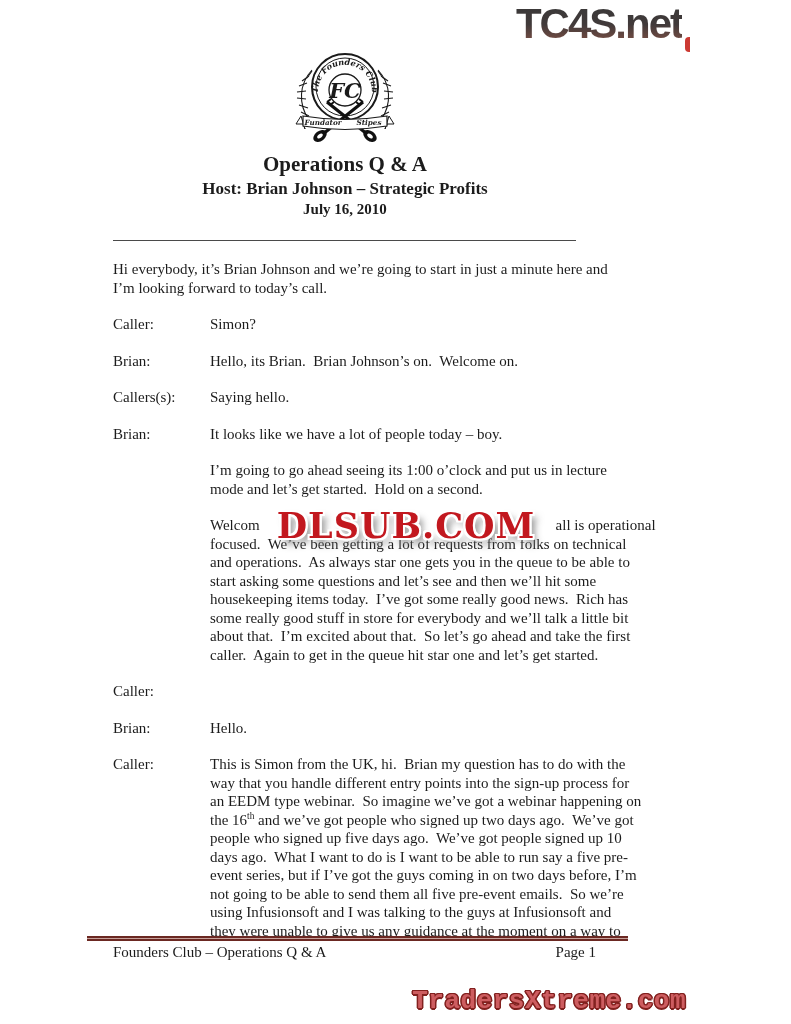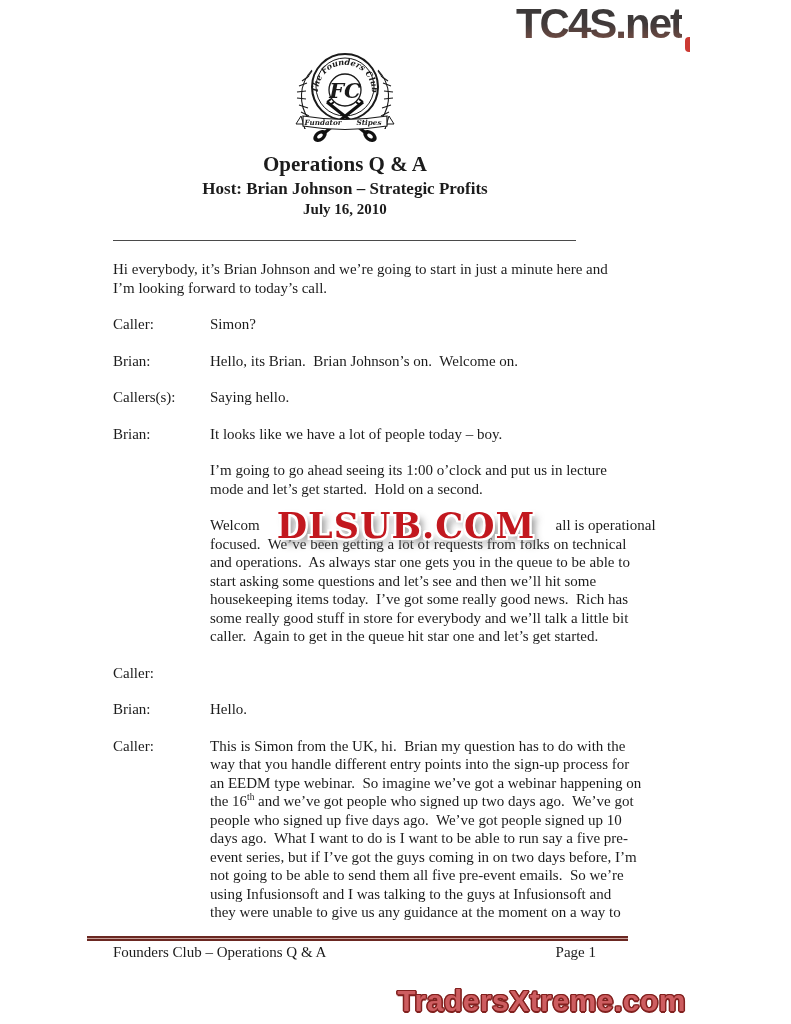--- a/index.html
+++ b/index.html
@@ -42,22 +42,22 @@
                     5px 6px 7px rgba(125,125,125,0.9);}
 
   
   .footer-line{position:absolute;left:87px;right:62px;top:936px;height:5px;
         background:linear-gradient(180deg,#6b2822 0,#6b2822 2px,#c7a19b 2px,#c7a19b 3px,#6b2822 3px,#6b2822 5px);}
   .footer-text{position:absolute;left:113px;right:94px;top:943px;
         display:flex;justify-content:space-between;font-size:15px;line-height:19px;gap:26px;}
 
   
   .txt-mark{position:absolute;right:4px;bottom:6px;
-        font-family:Liberation Sans, sans-serif;font-weight:bold;
-        font-size:30px;line-height:34px;letter-spacing:0.5px;color:#cd5d60;
+        font-family:Liberation Mono, monospace;font-weight:bold;
+        font-size:26px;line-height:34px;letter-spacing:0.5px;color:#cd5d60;
         text-shadow:-1.5px 0 0 #82211f,1.5px 0 0 #82211f,0 -1.5px 0 #82211f,0 1.5px 0 #82211f,
                     -1px -1px 0 #82211f,1px 1px 0 #82211f,1px -1px 0 #82211f,-1px 1px 0 #82211f,
                     0 0 5px #ffffff,0 0 9px #ffffff,0 0 12px #ffffff;}
 </style>
 </head>
 <body>
 
 <div class="page">
 
   <div class="tc4s">TC4S.net</div>
@@ -154,20 +154,21 @@
         <div class="t-row">
           <div class="t-label"></div>
           <div class="t-text has-mark">
             <div class="line"><span>Welcom</span><span class="wm-spacer"></span><span>all is operational</span></div>
             <div class="dlsub-mark">DLSUB.COM</div>
             <div class="line">focused.  We’ve been getting a lot of requests from folks on technical</div>
             <div class="line">and operations.  As always star one gets you in the queue to be able to</div>
             <div class="line">start asking some questions and let’s see and then we’ll hit some</div>
             <div class="line">housekeeping items today.  I’ve got some really good news.  Rich has</div>
             <div class="line">some really good stuff in store for everybody and we’ll talk a little bit</div>
+            <div class="line">about that.  I’m excited about that.  So let’s go ahead and take the first</div>
             <div class="line">caller.  Again to get in the queue hit star one and let’s get started.</div>
           </div>
         </div>
         <div class="t-row">
           <div class="t-label">Caller:</div>
         </div>
         <div class="t-row">
           <div class="t-label">Brian:</div>
           <div class="t-text">
             <div class="line">Hello.</div>

